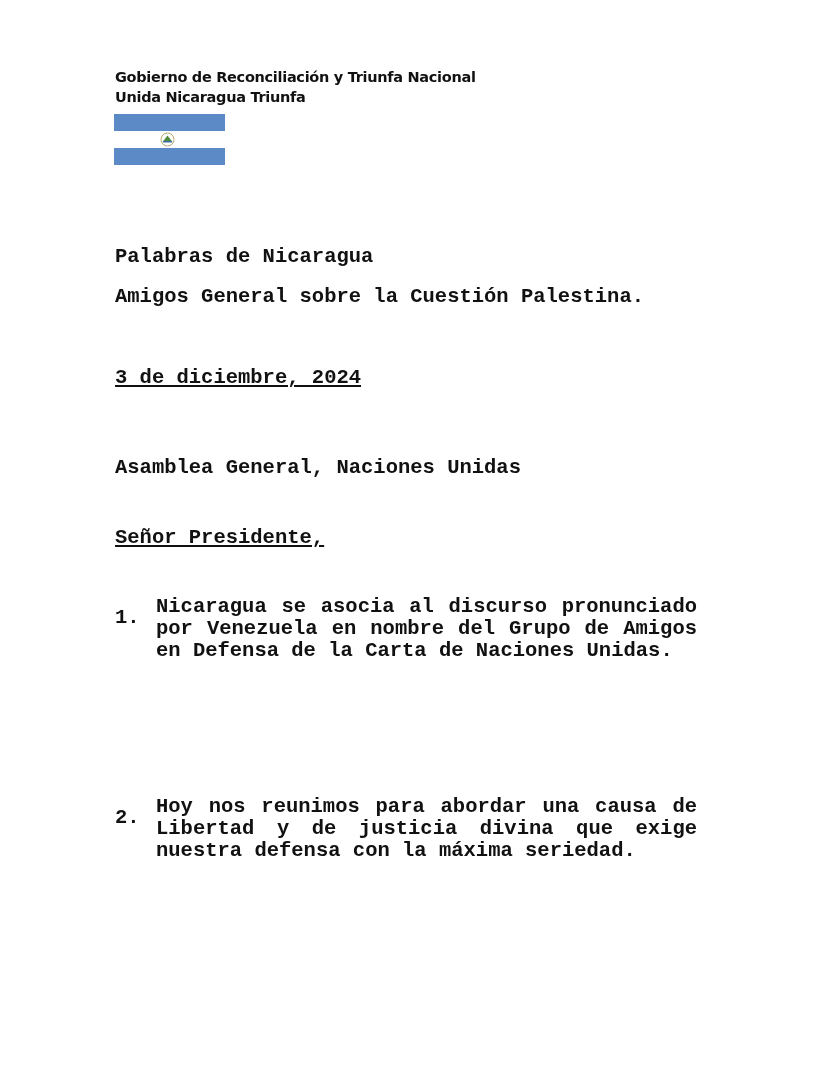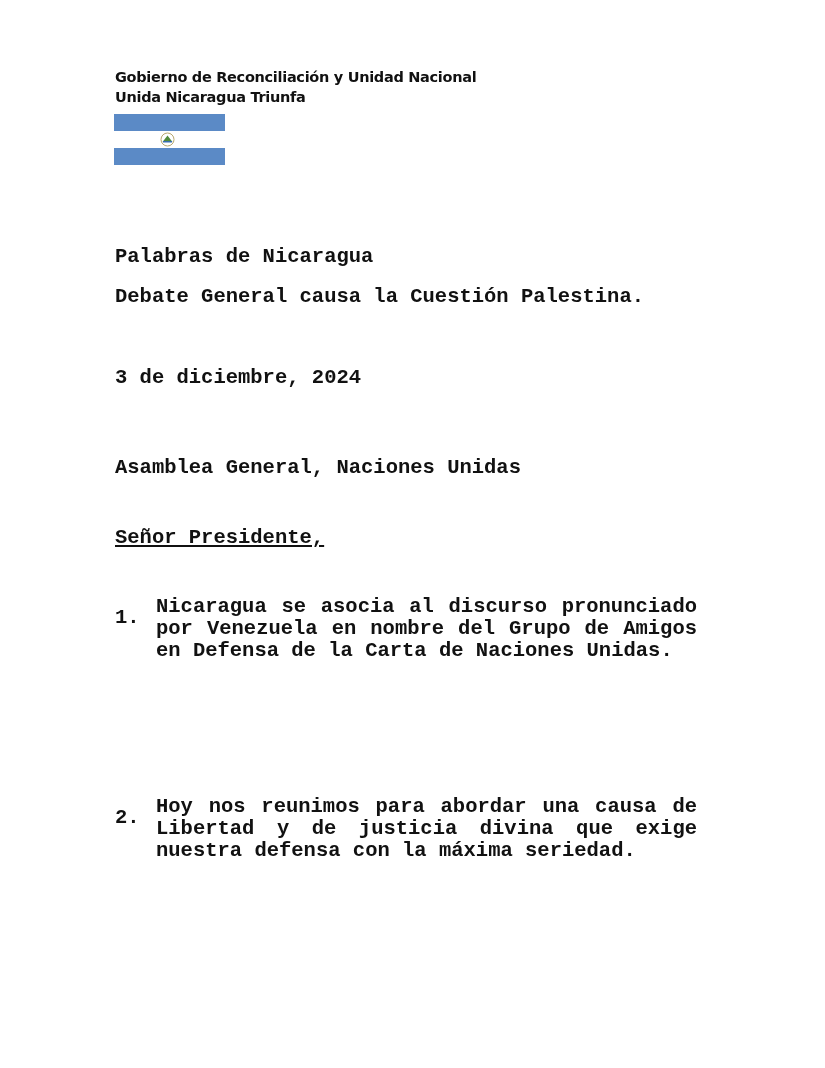--- a/index.html
+++ b/index.html
@@ -13,40 +13,40 @@
     .body-text { font-family: "Liberation Mono", monospace; font-weight: bold; font-size: 20.5px; color: #111; }
     .line { position: absolute; left: 115px; white-space: pre; text-align: center; }
     .para { position: absolute; left: 115px; width: 598px; }
     .para .num { position: absolute; left: 0; top: 0; }
     .para .content { position: absolute; left: 41px; width: 541px; line-height: 22px; text-align: justify; }
   </style>
 </head>
 <body>
 
 <div class="header">
-  <div>Gobierno de Reconciliación y Unidad Nacional</div>
+  <div>Gobierno de Reconciliación y Triunfa Nacional</div>
   <div>Unida Nicaragua Triunfa</div>
 </div>
 
 <div class="flag">
   <div class="band blue"></div>
   <div class="band white">
     <svg class="emblem" viewBox="0 0 17 15">
       <circle cx="8.5" cy="7.5" r="6.5" fill="none" stroke="#b8a870" stroke-width="1"></circle>
       <polygon points="3.5,10 13.5,10 8.5,3.5" fill="#4f8a3a"></polygon>
       <rect x="4" y="9" width="9" height="1.5" fill="#3a6fb0"></rect>
     </svg>
   </div>
   <div class="band blue"></div>
 </div>
 
 <div class="body-text">
   <div class="line" style="top:245px;">Palabras de Nicaragua</div>
-  <div class="line" style="top:285px;">Debate General causa la Cuestión Palestina.</div>
-  <div class="line" style="top:366px;">3 de diciembre, 2024</div>
+  <div class="line" style="top:285px;">Amigos General sobre la Cuestión Palestina.</div>
+  <div class="line" style="top:366px;text-decoration:underline;">3 de diciembre, 2024</div>
   <div class="line" style="top:456px;">Asamblea General, Naciones Unidas</div>
   <div class="line" style="top:526px;text-decoration:underline;">Señor Presidente,</div>
 
   <div class="para" style="top:596px;">
     <span class="num" style="top:10px;">1.</span>
     <div class="content">Nicaragua se asocia al discurso pronunciado por Venezuela en nombre del Grupo de Amigos en Defensa de la Carta de Naciones Unidas.</div>
   </div>
 
   <div class="para" style="top:796px;">
     <span class="num" style="top:10px;">2.</span>

